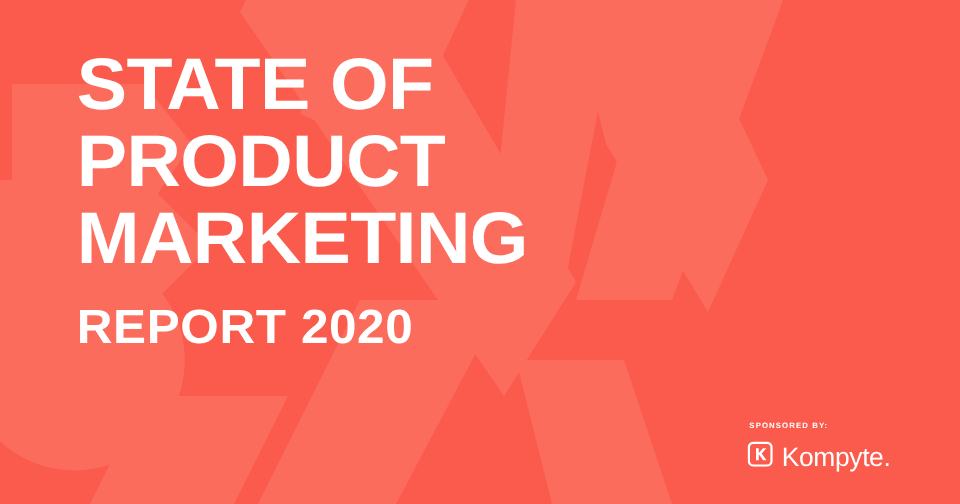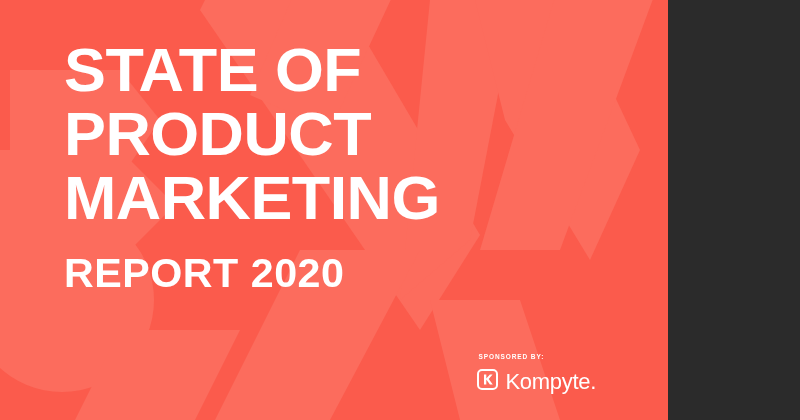--- a/index.html
+++ b/index.html
@@ -2,21 +2,21 @@
 <html><head>
 <meta charset="utf-8">
 <style>
   html, body {
     margin: 0;
     padding: 0;
     background: #2b2b2b;
   }
   #cover {
     position: relative;
-    width: 668px;
+    width: 800px;
     height: 420px;
     overflow: hidden;
     background: #fb5b4c;
     font-family: "Liberation Sans", sans-serif;
     -webkit-font-smoothing: antialiased;
   }
 
   
   #watermark {
     position: absolute;
@@ -77,21 +77,21 @@
     font-size: 13.5px;
     line-height: 16px;
     letter-spacing: 0.1px;
     white-space: nowrap;
   }
   .pma-wordmark .l1, .pma-wordmark .l2 { display: block; }
 
   
   .sponsor-block {
     position: absolute;
-    right: 72px;
+    right: 58px;
     bottom: 26px;
     z-index: 3;
     text-align: left;
   }
   .sponsor-label {
     color: #ffffff;
     font-family: "Liberation Sans", sans-serif;
     font-weight: bold;
     font-size: 6.5px;
     letter-spacing: 0.9px;

